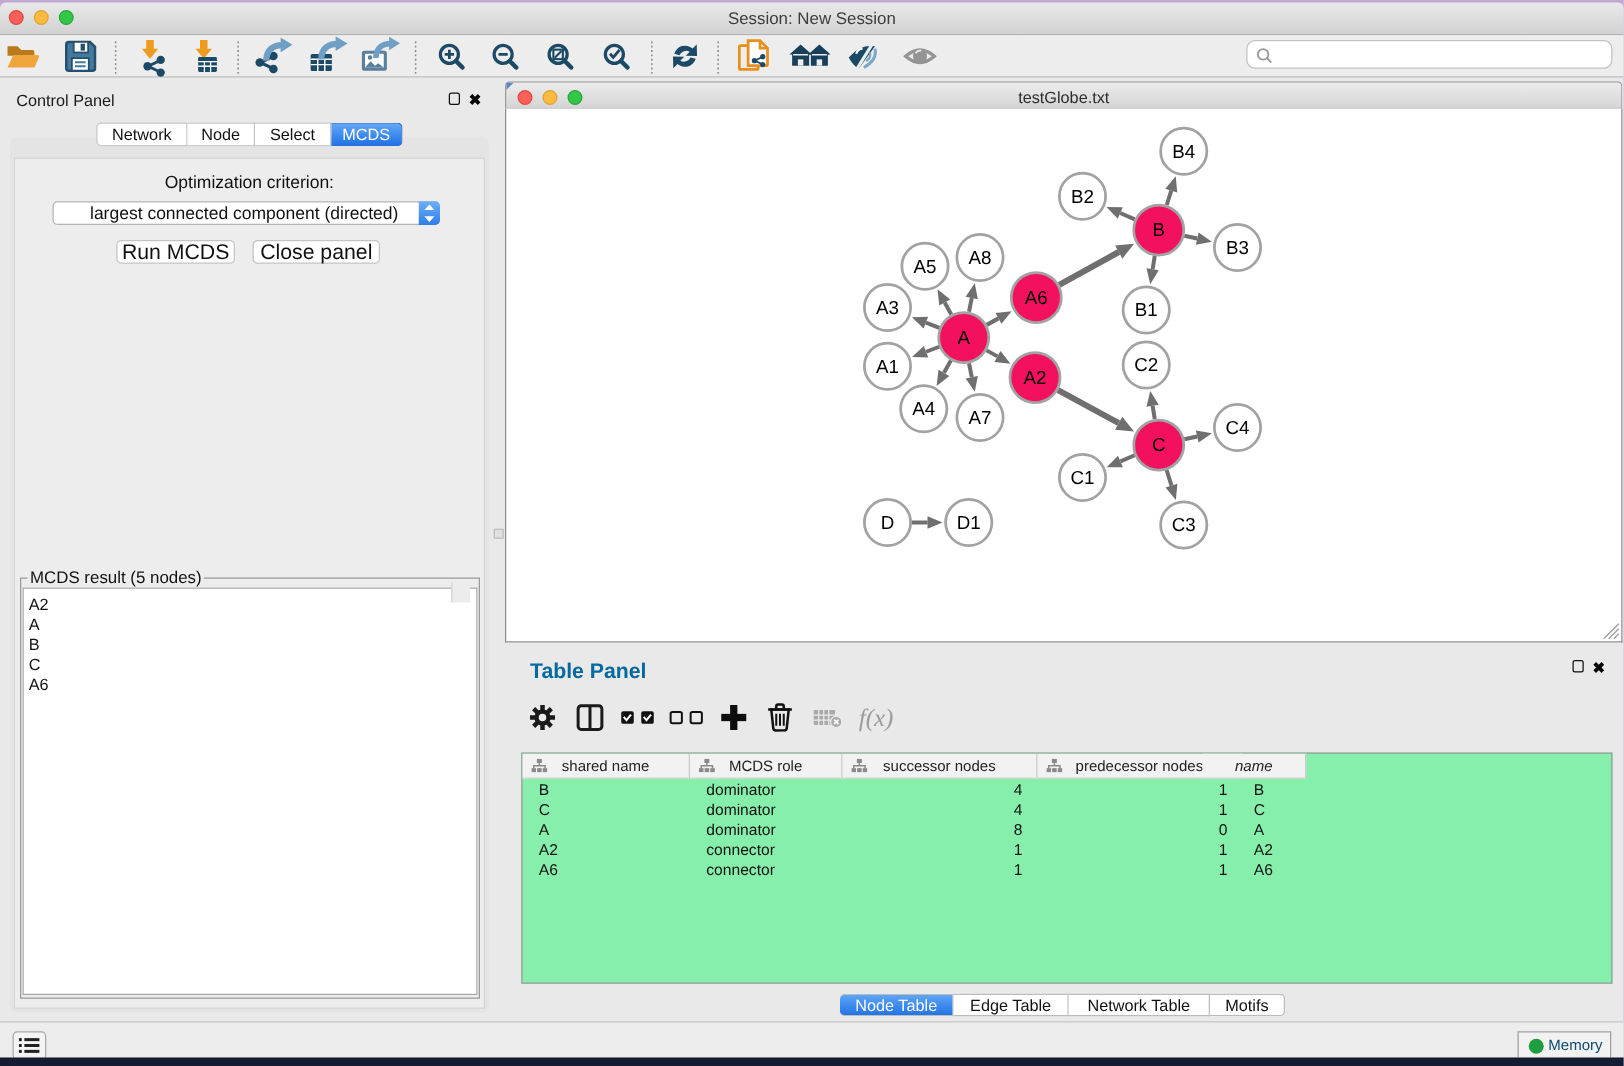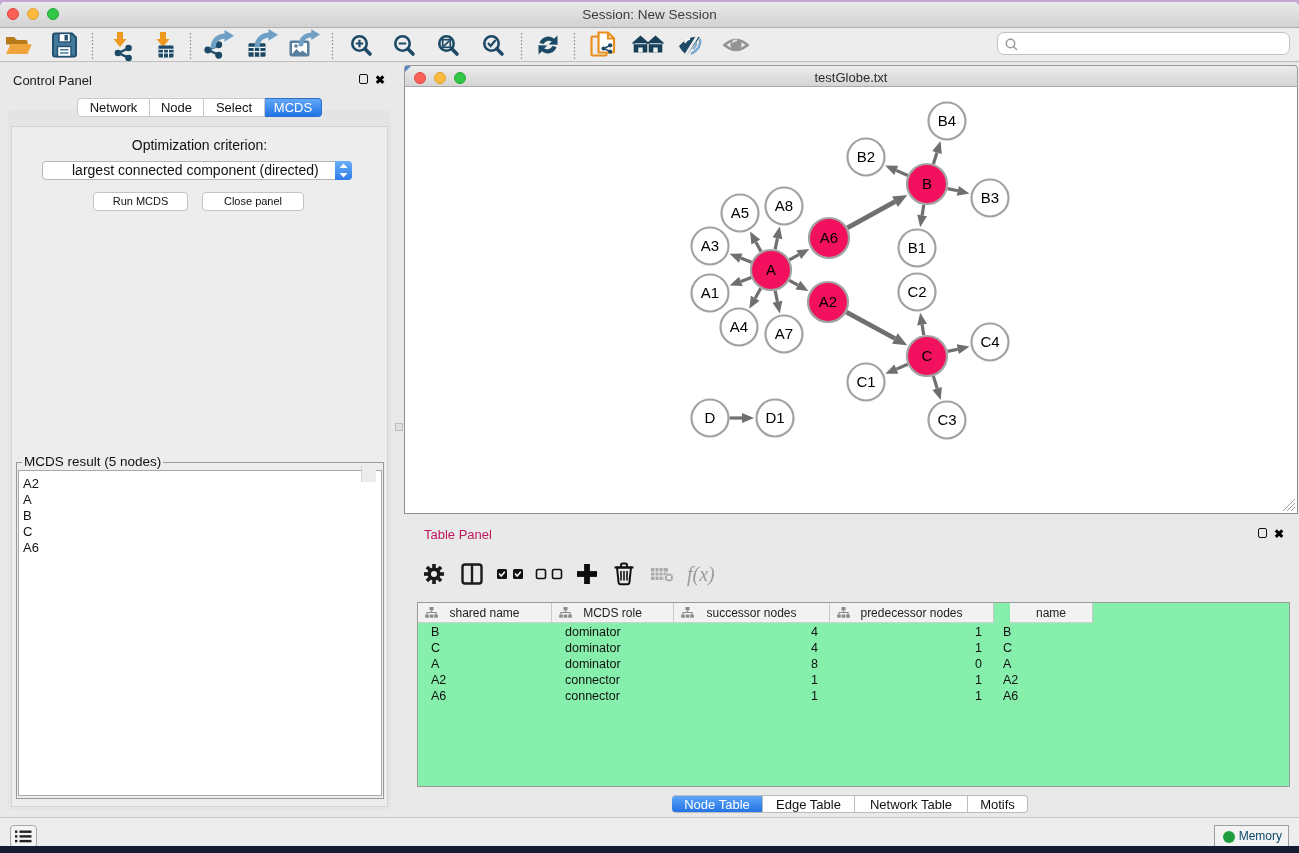--- a/index.html
+++ b/index.html
@@ -16,34 +16,34 @@
   
   #cp-title { position:absolute; left:13px; top:71px; font-size:13px; color:#1a1a1a; }
   #cp-outer { position:absolute; left:8px; top:108px; width:383px; height:700px; background:#e4e4e4; border-radius:5px; }
   #cp-inner { position:absolute; left:11px; top:124px; width:377px; height:681px; background:#ededed; border:1px solid #d4d4d4; }
   .tab { position:absolute; top:96px; height:19px; background:#fff; border:1px solid #c8c8c8; border-left:none;
      font-size:13px; color:#111; text-align:center; line-height:18px; }
   .tabsel { background:linear-gradient(#62a7f8,#2173e4); color:#fff; border-color:#2b6fd0; }
   #opt-label { position:absolute; left:8px; top:135px; width:383px; text-align:center; font-size:14px; color:#111; }
   #combo { position:absolute; left:42px; top:159px; width:310px; height:19px; background:#fff; border:1px solid #b5b5b5; border-radius:4px; font-size:14px; line-height:17px; padding-left:29px; color:#111;}
   #combocap { position:absolute; left:335px; top:159px; width:17px; height:19px; background:linear-gradient(#6cb0f9,#2e7de9); border-radius:0 4px 4px 0; }
-  .btn { position:absolute; top:190px; height:19px; background:#fff; border:1px solid #c3c3c3; border-radius:4px; font-size:11px; color:#111; text-align:center; line-height:17px; }
+  .btn { position:absolute; top:190px; height:19px; background:#fff; border:1px solid #c3c3c3; border-radius:4px; font-size:17px; color:#111; text-align:center; line-height:17px; }
   #fieldset { position:absolute; left:16px; top:460px; width:368px; height:337px; border:1px solid #9a9a9a; }
   #fs-legend { position:absolute; left:22px; top:452px; background:#ededed; font-size:13.5px; padding:0 2px; color:#111; }
   #fs-list { position:absolute; left:18px; top:468px; padding-top:5px; width:364px; height:326px; background:#fff; border:1px solid #a9a9a9; font-size:13px; color:#111; }
   #fs-list div { padding-left:4px; height:16px; line-height:16px; }
   #fs-scroll { position:absolute; left:342px; top:-5px; width:15px; height:325px; background:#ececec; border-left:1px solid #d2d2d2; }
   
   #net { position:absolute; left:404px; top:63px; width:894px; height:449px; }
   #net-title { position:absolute; left:0; top:0; width:894px; height:22px; background:linear-gradient(#ececec,#d5d5d5); border:1px solid #9b9b9b; border-bottom:1px solid #a8a8a8; border-radius:4px 4px 0 0; }
   #net-title .tl { width:12px; height:12px; top:6px; }
   #net-title-text { position:absolute; width:100%; top:4px; text-align:center; font-size:13px; color:#2d2d2d; }
   #canvas { position:absolute; left:0; top:22px; width:894px; height:427px; background:#fff; border:1px solid #8f8f8f; border-top:none; }
   
-  #tp-title { position:absolute; left:424px; top:525px; font-size:13px; color:#be185d; }
+  #tp-title { position:absolute; left:424px; top:525px; font-size:17px; color:#0369a1;font-weight:bold; }
   #tp-table { position:absolute; left:417px; top:600px; width:873px; height:185px; background:#86efac; border:1px solid #9a9a9a; }
   .th { position:absolute; top:0; height:20px; background:#f2f2f2; border-right:1px solid #c9c9c9; border-bottom:1px solid #cfcfcf; font-size:12px; color:#222; text-align:center; line-height:20px; }
   .th svg { position:absolute; left:7px; top:4px; margin:0; }
   .td { position:absolute; height:16px; font-size:12.5px; color:#111; line-height:16px; }
   .btab { position:absolute; top:793px; height:18px; background:#fff; border:1px solid #bcbcbc; border-left:none; font-size:13px; color:#111; text-align:center; line-height:17px; }
   .btabsel { background:linear-gradient(#5da5f8,#2374e5); color:#fff; }
   
   #status { position:absolute; left:0; top:815px; width:1299px; height:31px; background:#ededed; border-top:1px solid #c6c6c6; }
   #memorybtn { position:absolute; left:1214px; top:7px; width:75px; height:23px; background:#f2f2f2; border:1px solid #9f9f9f; font-size:12px; color:#0c4a6e; line-height:21px; text-align:right; padding-right:6px;}
   #memdot { position:absolute; left:8px; top:5px; width:12px; height:12px; border-radius:50%; background:#1e9e3e; }
@@ -417,21 +417,21 @@
         </svg>shared name</div>
     <div class="th" style="left:134px; width:122px;"><svg class="hico" width="13" height="12">
           <use href="#treeico"></use>
         </svg>MCDS role</div>
     <div class="th" style="left:256px; width:156px;"><svg class="hico" width="13" height="12">
           <use href="#treeico"></use>
         </svg>successor nodes</div>
     <div class="th" style="left:412px; width:164px;"><svg class="hico" width="13" height="12">
           <use href="#treeico"></use>
         </svg>predecessor nodes</div>
-    <div class="th" style="left:592px; width:83px;">name</div>
+    <div class="th" style="left:544px; width:83px;font-style:italic;">name</div>
     <div class="td" style="left:13px; top:21px;">B</div>
     <div class="td" style="left:13px; top:37px;">C</div>
     <div class="td" style="left:13px; top:53px;">A</div>
     <div class="td" style="left:13px; top:69px;">A2</div>
     <div class="td" style="left:13px; top:85px;">A6</div>
     <div class="td" style="left:147px; top:21px;">dominator</div>
     <div class="td" style="left:147px; top:37px;">dominator</div>
     <div class="td" style="left:147px; top:53px;">dominator</div>
     <div class="td" style="left:147px; top:69px;">connector</div>
     <div class="td" style="left:147px; top:85px;">connector</div>

